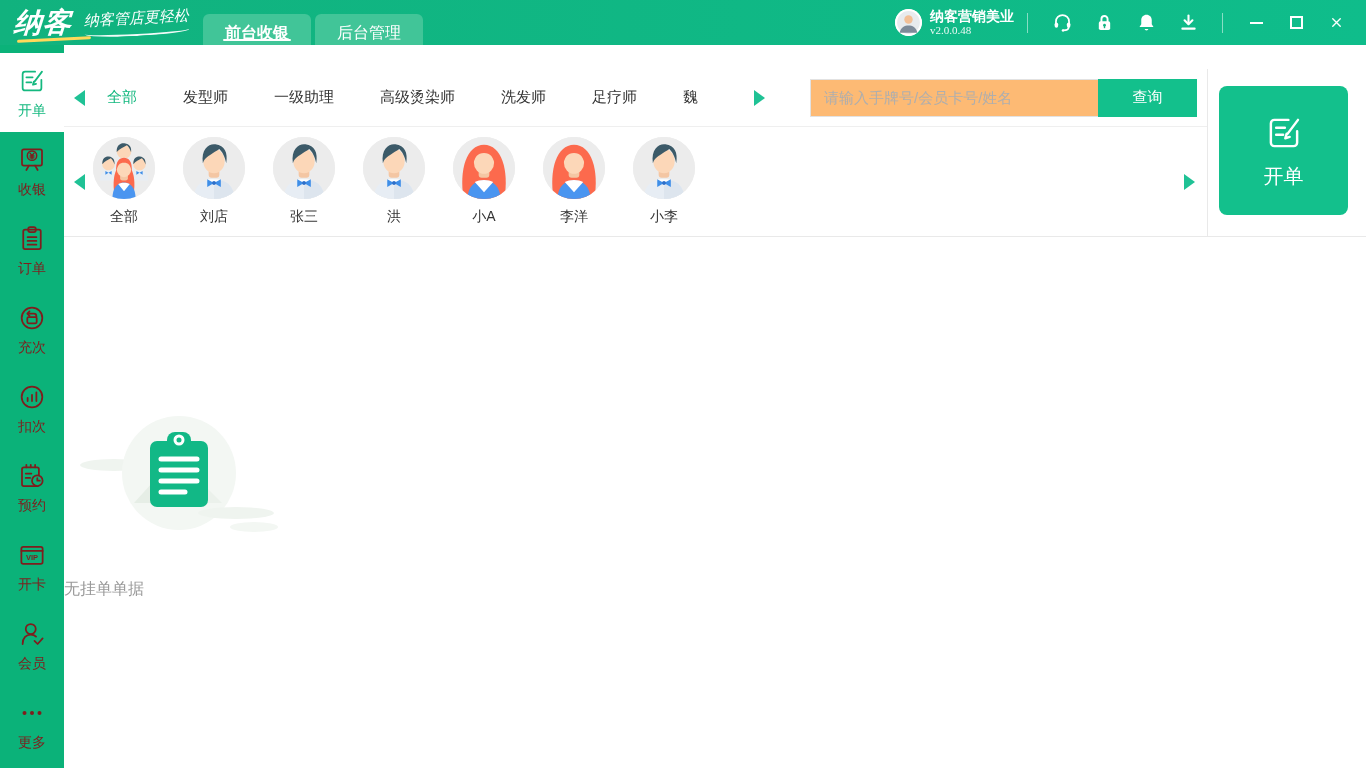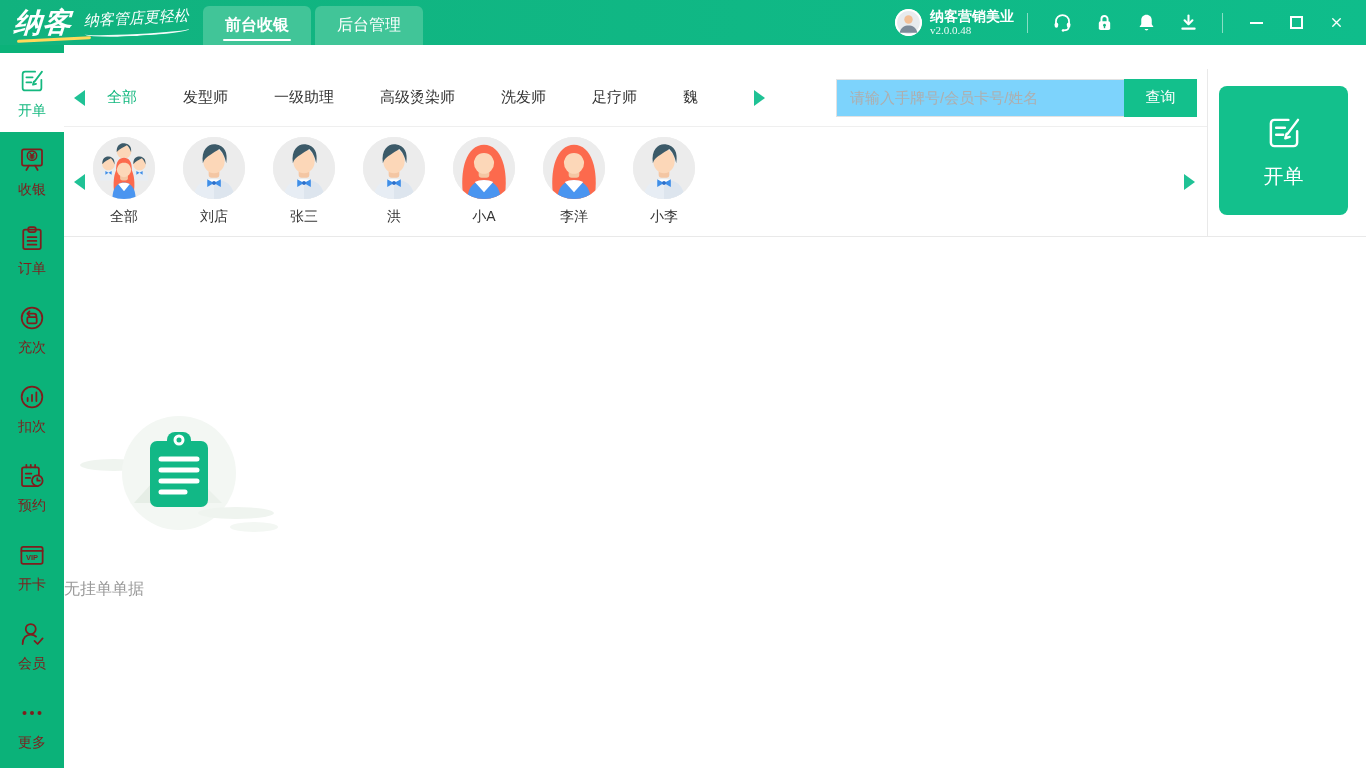--- a/index.html
+++ b/index.html
@@ -17,21 +17,21 @@
   .app{width:1366px;height:768px;display:flex;flex-direction:column;}
 
   
   .topbar{height:45px;flex:0 0 45px;background:linear-gradient(90deg,var(--topbar-green),var(--topbar-green2));display:flex;align-items:center;color:#fff;}
   .logo-wrap{position:relative;margin-left:14px;flex:0 0 auto;}
   .logo-text{font-size:28px;font-weight:bold;font-style:italic;letter-spacing:1px;display:inline-block;transform:skew(-4deg);}
   .logo-underline{position:absolute;left:3px;bottom:1px;width:74px;height:3px;background:#ffd95a;border-radius:2px;transform:rotate(-3deg);}
   .slogan{margin-left:12px;font-size:15px;font-style:italic;transform:rotate(-3deg);white-space:nowrap;}
   .slogan::after{content:"";display:block;height:7px;border-bottom:2px solid rgba(255,255,255,.95);border-radius:50%;margin-top:-1px;}
   .tabs{display:flex;gap:4px;margin-left:14px;align-self:flex-end;}
-  .tab{position:relative;background:var(--tab-green);color:#fff;font-size:16px;padding:9px 22px 9px;border-radius:6px 6px 0 0;cursor:pointer;white-space:nowrap;}
+  .tab{position:relative;background:var(--tab-green);color:#fff;font-size:16px;padding:9px 22px 1px;border-radius:6px 6px 0 0;cursor:pointer;white-space:nowrap;}
   .tab.active{font-weight:bold;}
   .tab.active::after{content:"";position:absolute;left:20px;right:20px;bottom:4px;height:2px;background:#fff;border-radius:1px;}
   .topbar-right{margin-left:auto;display:flex;align-items:center;height:100%;padding-right:10px;}
   .user-chip{display:flex;align-items:center;gap:8px;cursor:pointer;}
   .user-avatar{width:27px;height:27px;border-radius:50%;overflow:hidden;background:#fff;flex:0 0 27px;}
   .user-avatar svg{display:block;width:100%;height:100%;}
   .user-meta{display:flex;flex-direction:column;line-height:1.2;}
   .user-name{font-size:14px;font-weight:bold;}
   .user-version{font-size:11px;color:rgba(255,255,255,.92);font-family:Liberation Serif, serif;}
   .tb-divider{width:1px;height:20px;background:rgba(255,255,255,.5);margin:0 13px;}
@@ -57,23 +57,23 @@
 
   .toolbar-row{height:58px;flex:0 0 58px;display:flex;align-items:center;border-bottom:1px solid #efefef;padding:0 10px;}
   .arrow{width:0;height:0;border-top:8px solid transparent;border-bottom:8px solid transparent;cursor:pointer;flex:0 0 auto;}
   .arrow-left{border-right:11px solid var(--arrow-green);}
   .arrow-right{border-left:11px solid var(--arrow-green);}
   .categories{display:flex;gap:46px;margin-left:22px;font-size:15px;color:#333;}
   .cat-item{cursor:pointer;white-space:nowrap;}
   .cat-item.active{color:var(--active-text);}
   .cat-next{margin-left:56px;}
   .search-box{margin-left:auto;display:flex;align-items:center;}
-  .search-input{width:288px;height:38px;background:#7dd3fc;border:1px solid #e2e2e2;border-right:none;padding:0 13px;font-size:15px;color:#555;outline:none;}
+  .search-input{width:288px;height:38px;background:#fdba74;border:1px solid #e2e2e2;border-right:none;padding:0 13px;font-size:15px;color:#555;outline:none;}
   .search-input::placeholder{color:#aeaeae;}
-  .search-btn{width:73px;height:38px;background:var(--accent-green);color:#fff;font-size:15px;border:none;cursor:pointer;}
+  .search-btn{width:99px;height:38px;background:var(--accent-green);color:#fff;font-size:15px;border:none;cursor:pointer;}
 
   .staff-row{flex:1;display:flex;align-items:center;padding:0 10px;}
   .staff-list{display:flex;gap:28px;margin-left:8px;}
   .staff-item{width:62px;display:flex;flex-direction:column;align-items:center;gap:9px;cursor:pointer;}
   .avatar{width:62px;height:62px;border-radius:50%;overflow:hidden;background:#ececec;flex:0 0 62px;}
   .avatar svg{display:block;width:100%;height:100%;}
   .staff-name{font-size:14px;color:#333;white-space:nowrap;}
   .staff-next{margin-left:auto;margin-right:2px;}
 
   .right-panel{width:158px;flex:0 0 158px;padding:17px 0 0 11px;background:#fff;}

